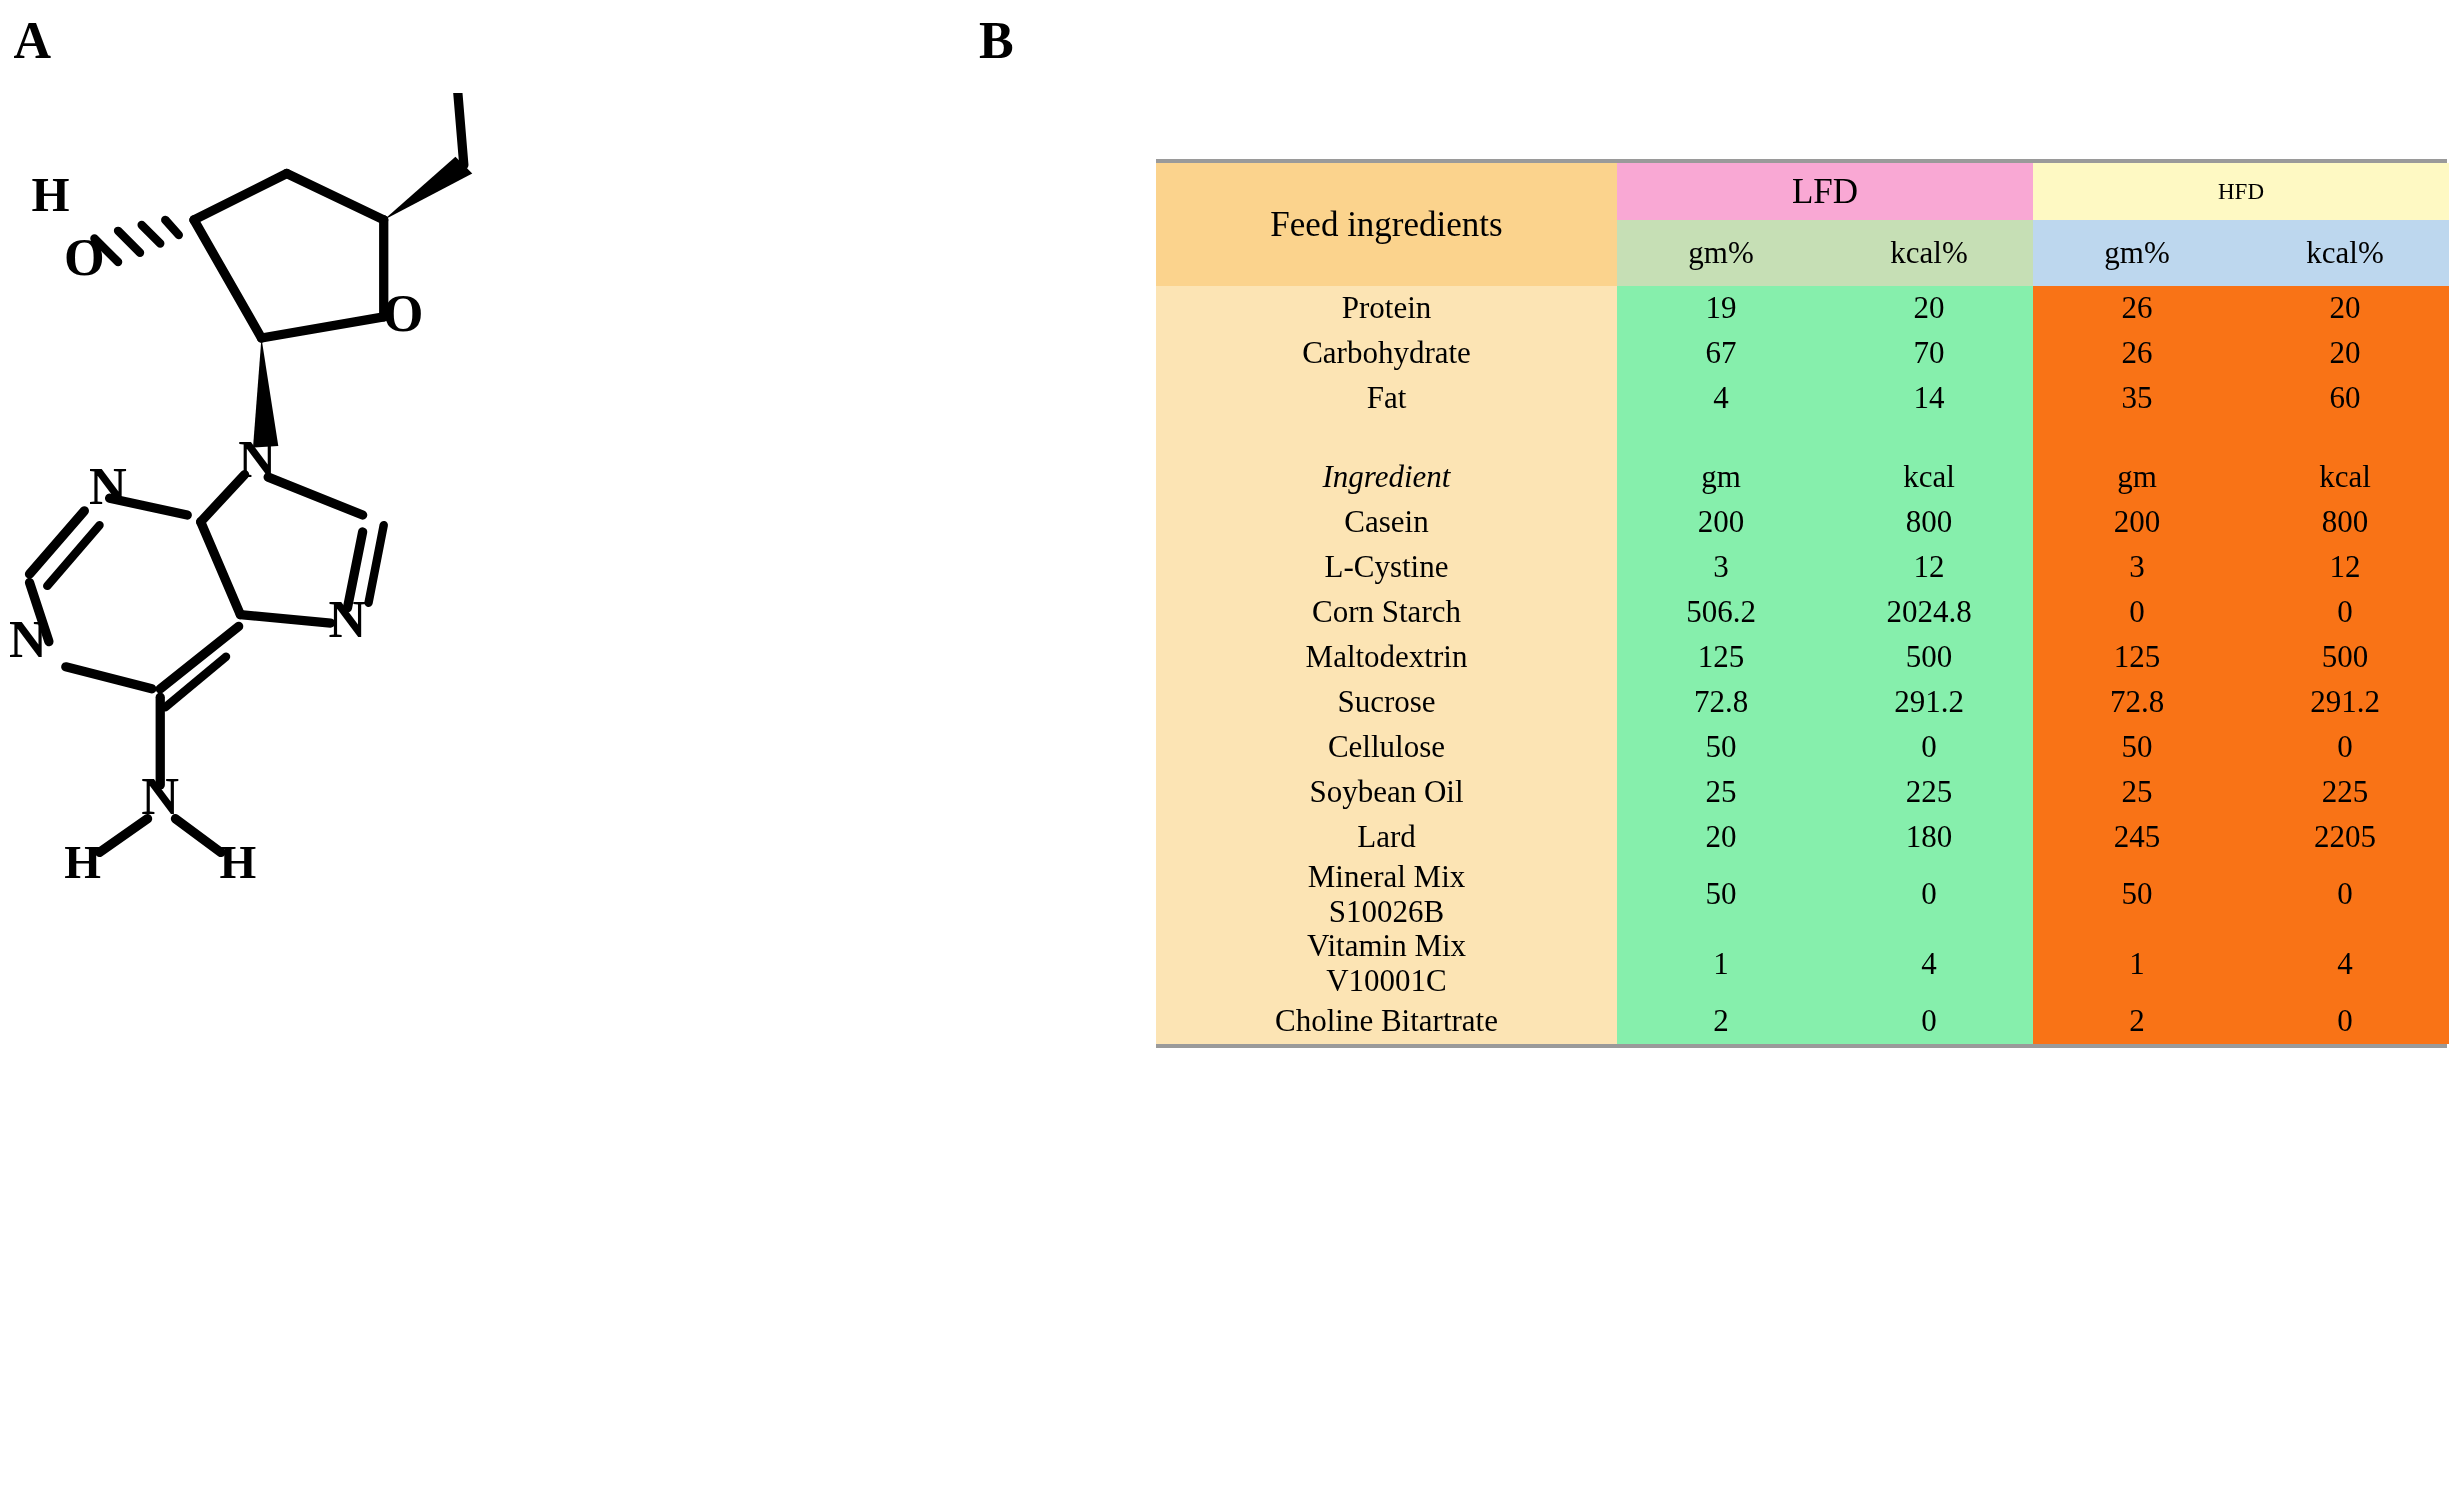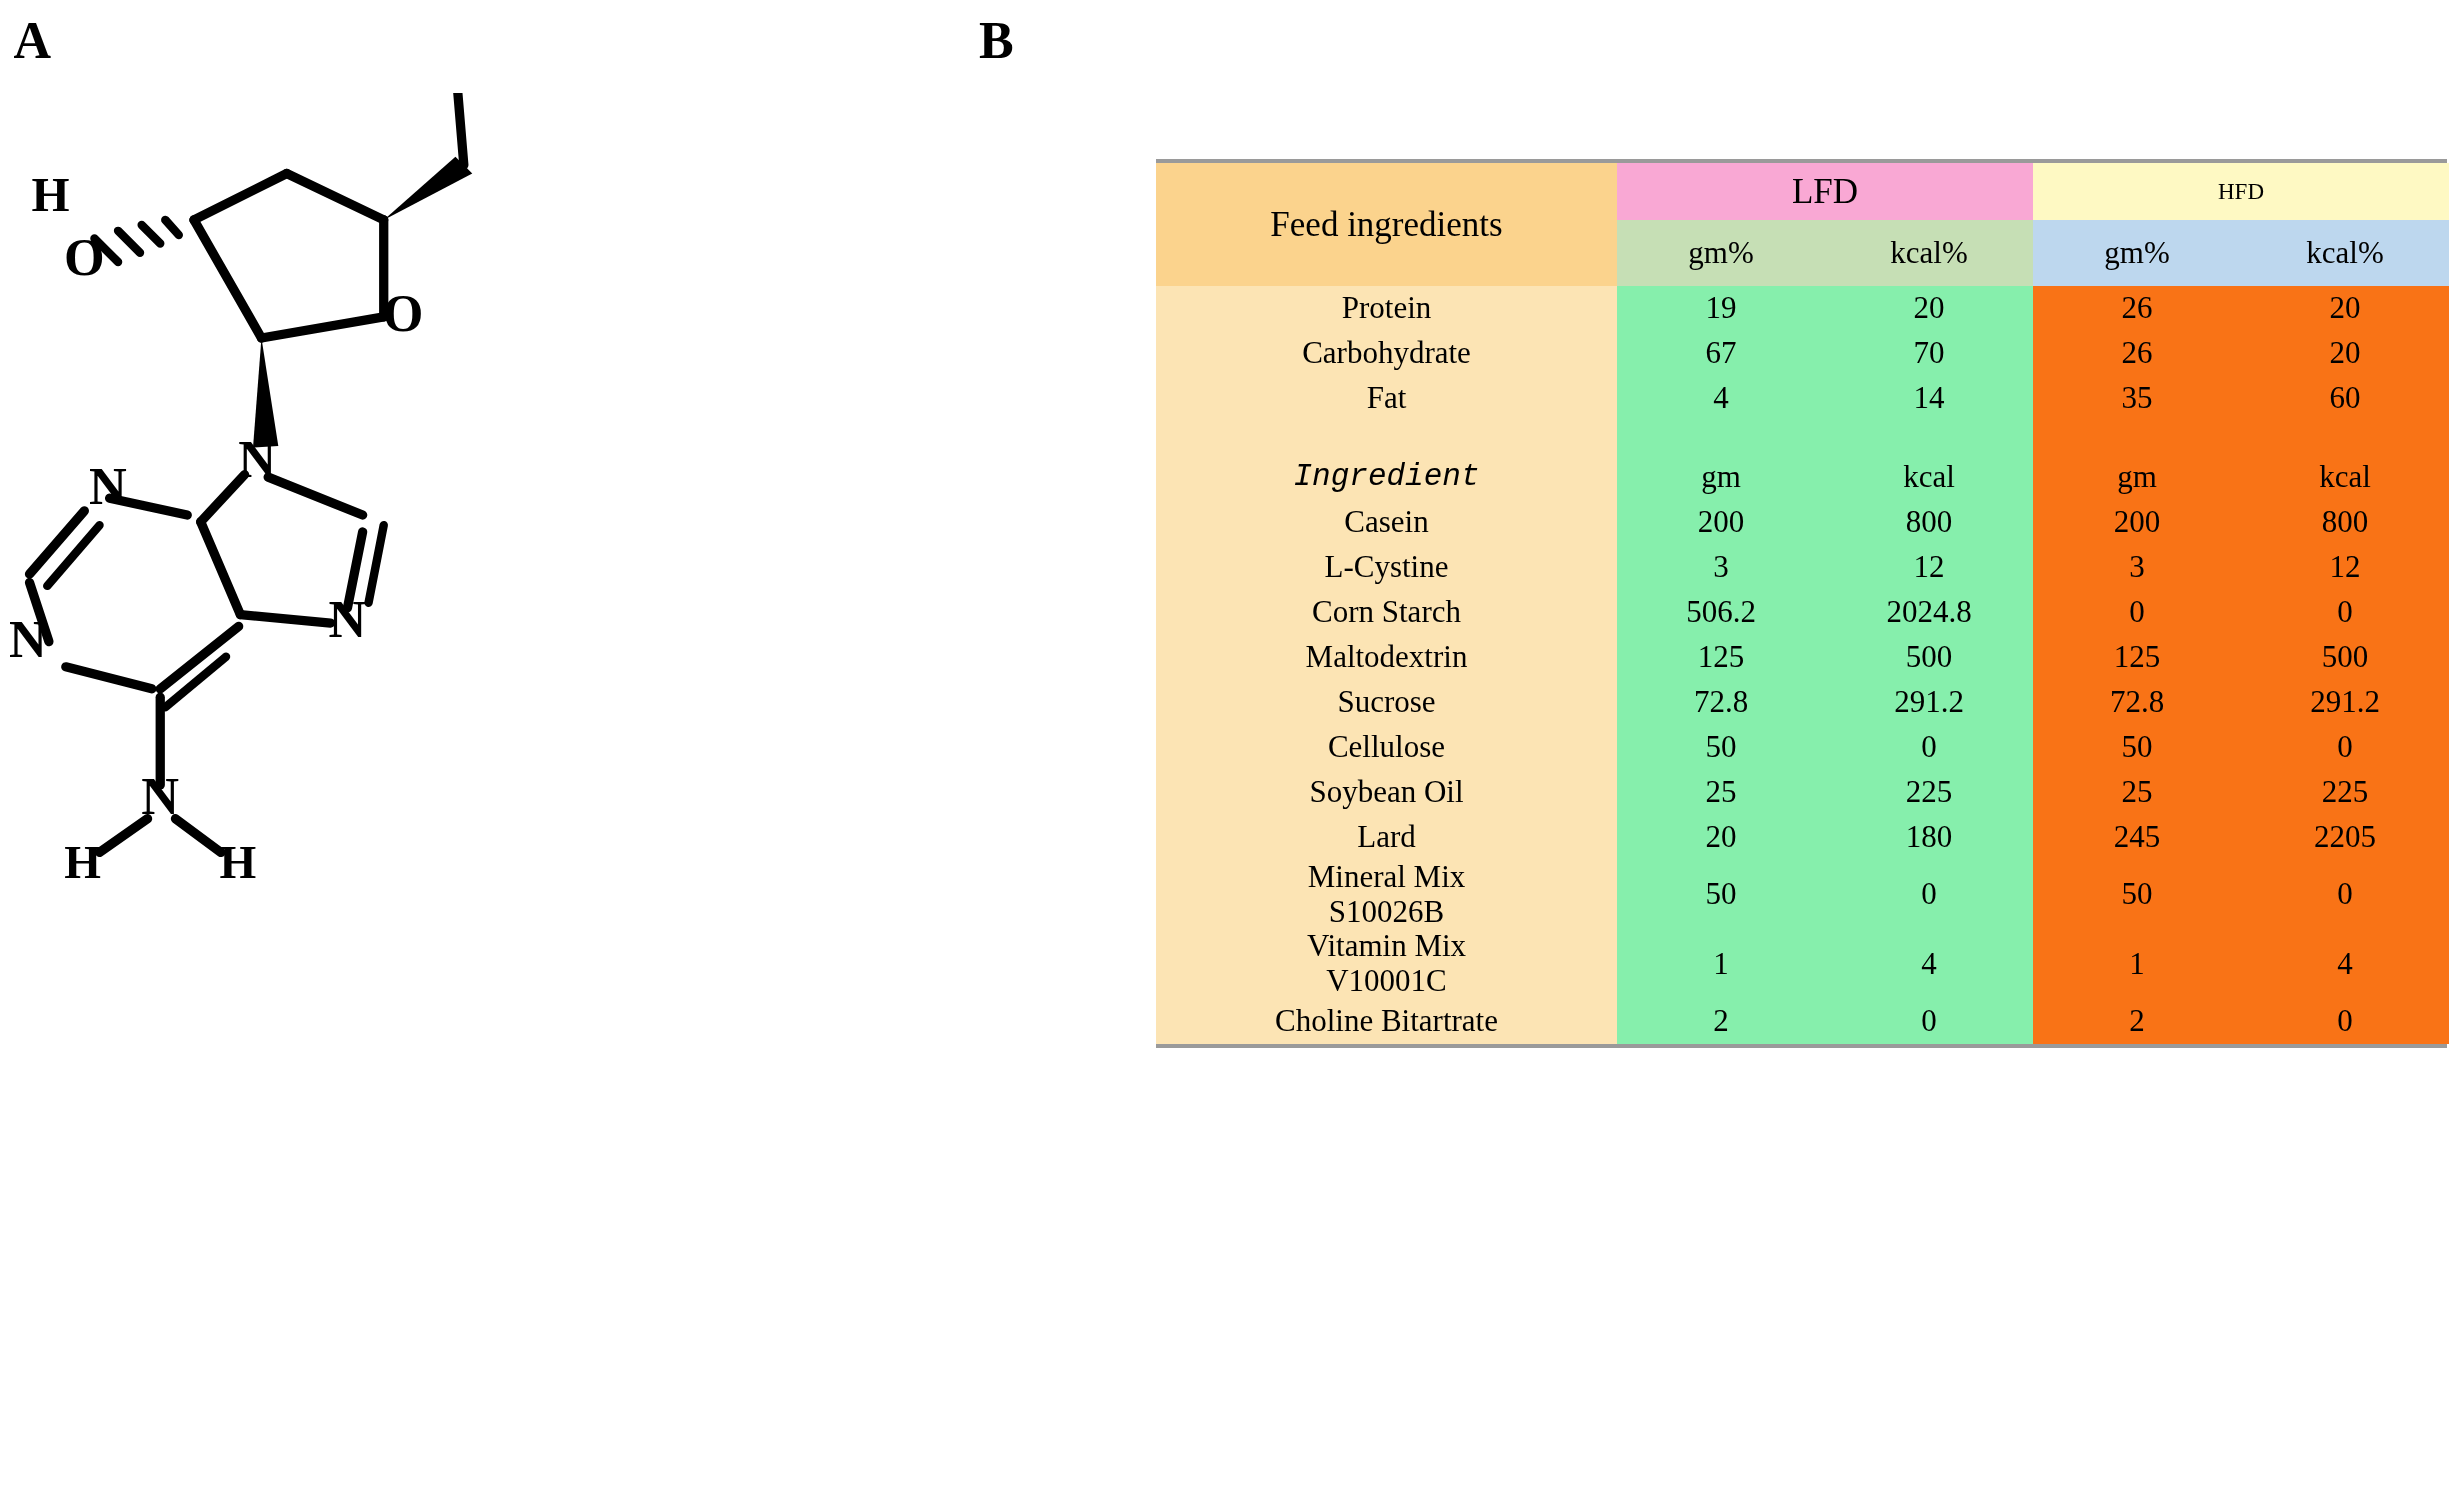--- a/index.html
+++ b/index.html
@@ -93,21 +93,21 @@
     height: 66px;
     font-size: 31px;
   }
 
   
   .cell-ing { background: #fce4b4; height: 45px; }
   .cell-lfd { background: #86efac; height: 45px; }
   .cell-hfd { background: #f97316; height: 45px; }
 
   .row-spacer td { height: 34px; }
-  .italic { font-style: italic; font-family: Liberation Mono, monospace; }
+  .italic { font-style: italic; }
   .two-line { line-height: 1.18; }
 
   
   #table-wrap {
     border-top: 4.2px solid #9a9a9a;
     border-bottom: 4.2px solid #9a9a9a;
   }
 </style>
 </head>
 <body>

